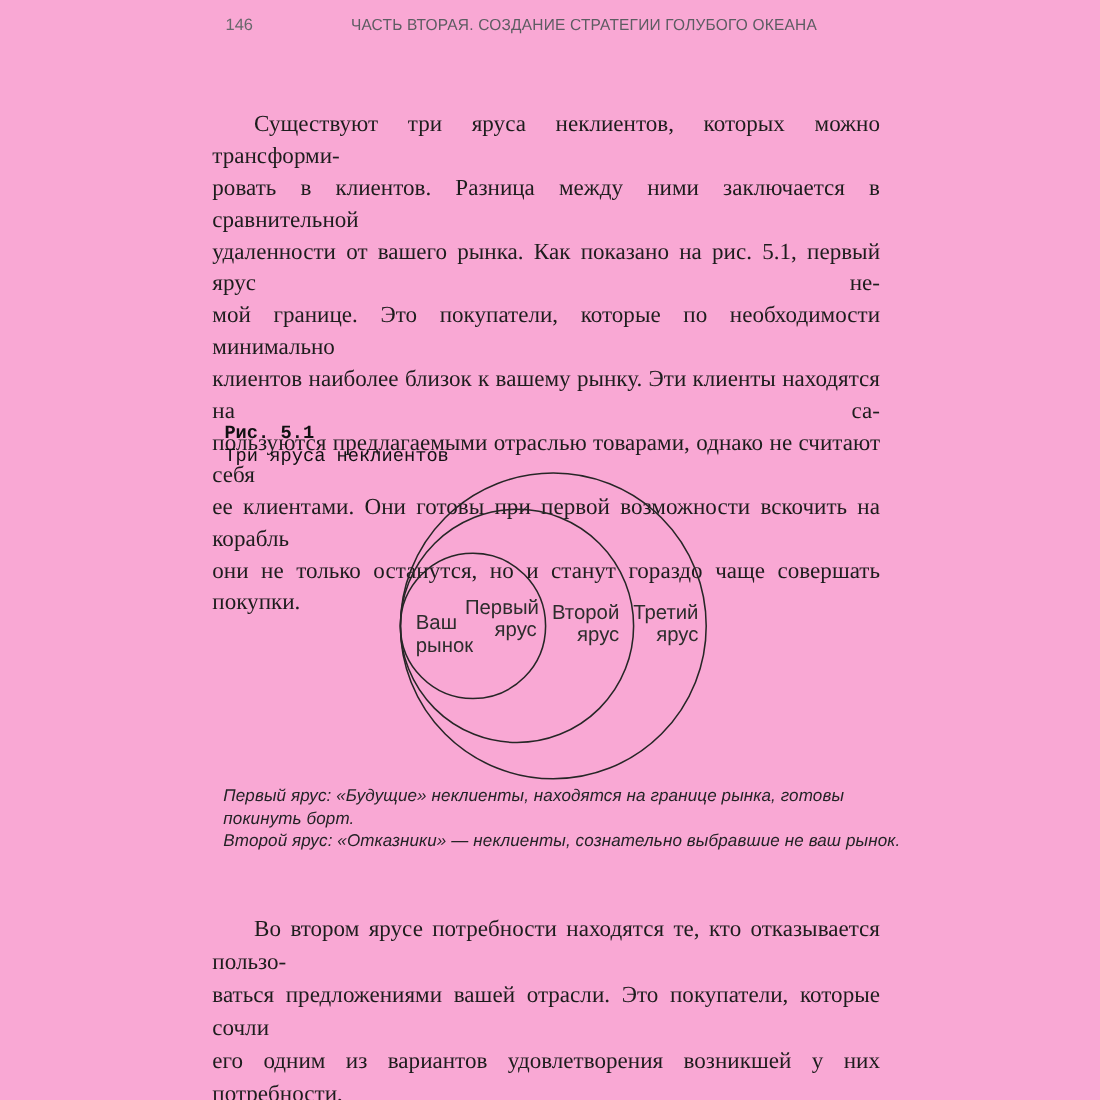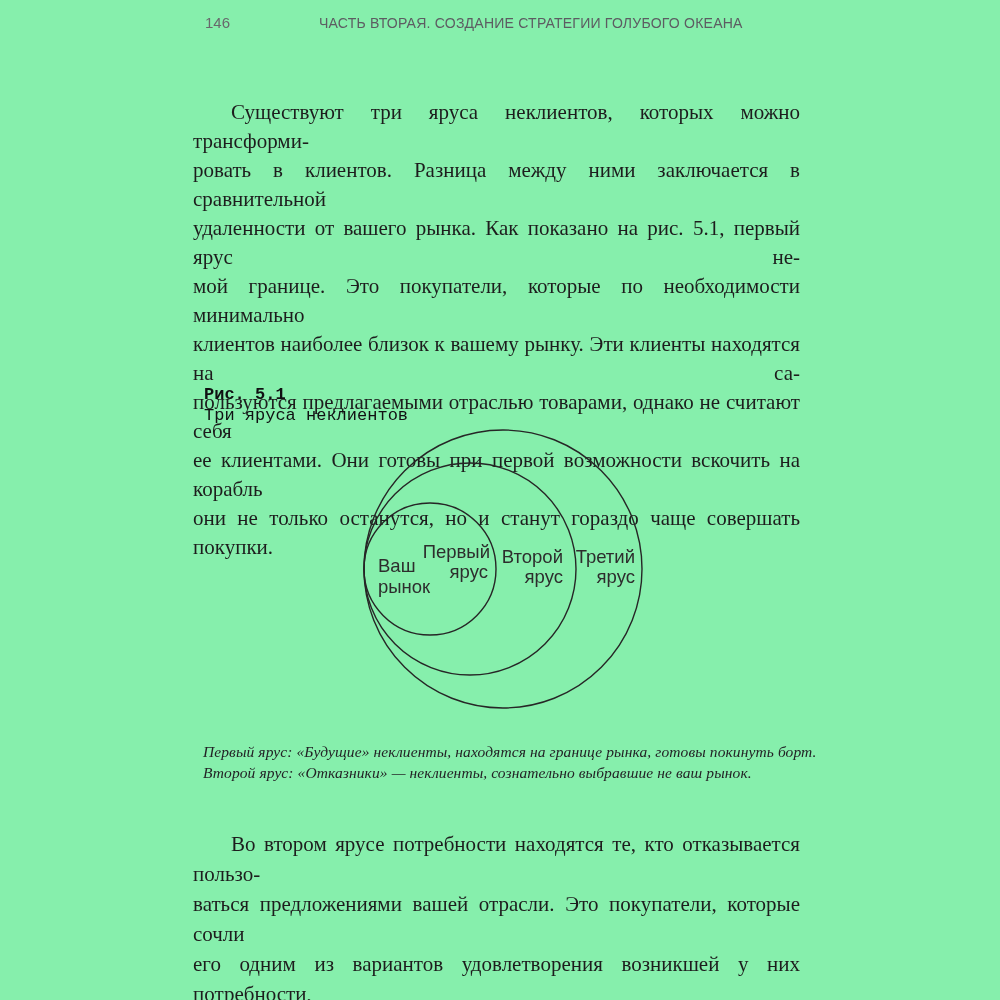--- a/index.html
+++ b/index.html
@@ -1,17 +1,17 @@
 <!DOCTYPE html>
 <html><head>
 <meta charset="utf-8">
 <style>
   html,body { margin:0; padding:0; background:#ffffff; }
   .page {
-    position:relative; width:1000px; height:1000px; background:#86efac;
+    position:relative; width:1000px; height:1000px; background:#f9a8d4;
     font-family:"Liberation Serif", serif; overflow:hidden;
   }
   
   .page-number {
     position:absolute; left:205px; top:14px;
     font-family:"Liberation Sans", sans-serif; font-size:15px; color:#68686c;
   }
   .running-title {
     position:absolute; left:319px; top:15px;
     font-family:"Liberation Sans", sans-serif; font-size:14.5px;
@@ -36,22 +36,22 @@
   }
   .figure-label .fig-num { font-weight:bold; }
   
   .diagram-svg { position:absolute; left:320px; top:420px; }
   .diagram-svg circle { fill:none; stroke:#262626; stroke-width:1.4; }
   .diagram-svg text {
     font-family:"Liberation Sans", sans-serif; font-size:18.5px; fill:#2d2d2d;
   }
   
   .figure-caption {
-    position:absolute; left:203px; top:742px; width:620px;
-    font-family:Liberation Serif, serif; font-style:italic;
+    position:absolute; left:203px; top:714px; width:620px;
+    font-family:Liberation Sans, sans-serif; font-style:italic;
     font-size:15.5px; line-height:20.5px; color:#232326; letter-spacing:0.1px;
   }
 </style>
 </head>
 <body>
 
 <div class="page">
 
   <div class="page-number">146</div>
   <div class="running-title">ЧАСТЬ ВТОРАЯ. СОЗДАНИЕ СТРАТЕГИИ ГОЛУБОГО ОКЕАНА</div>

